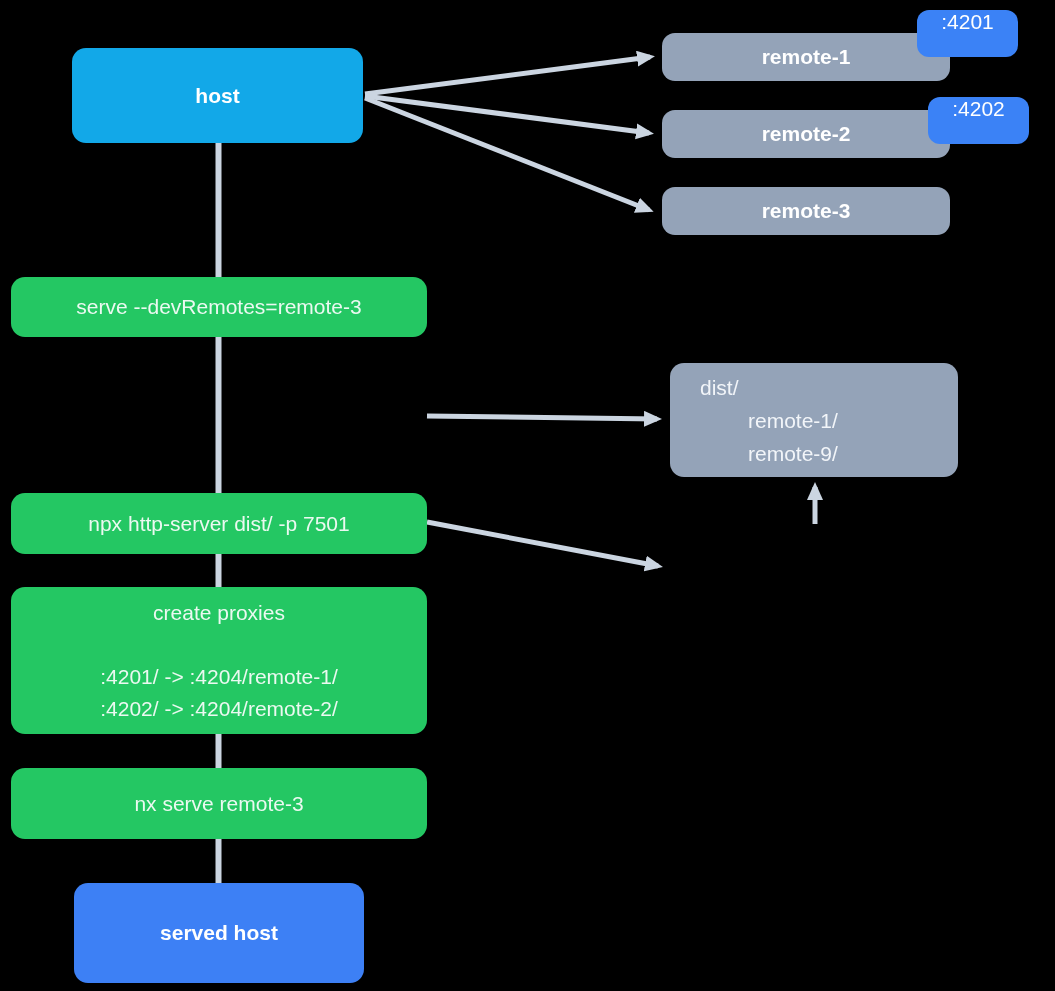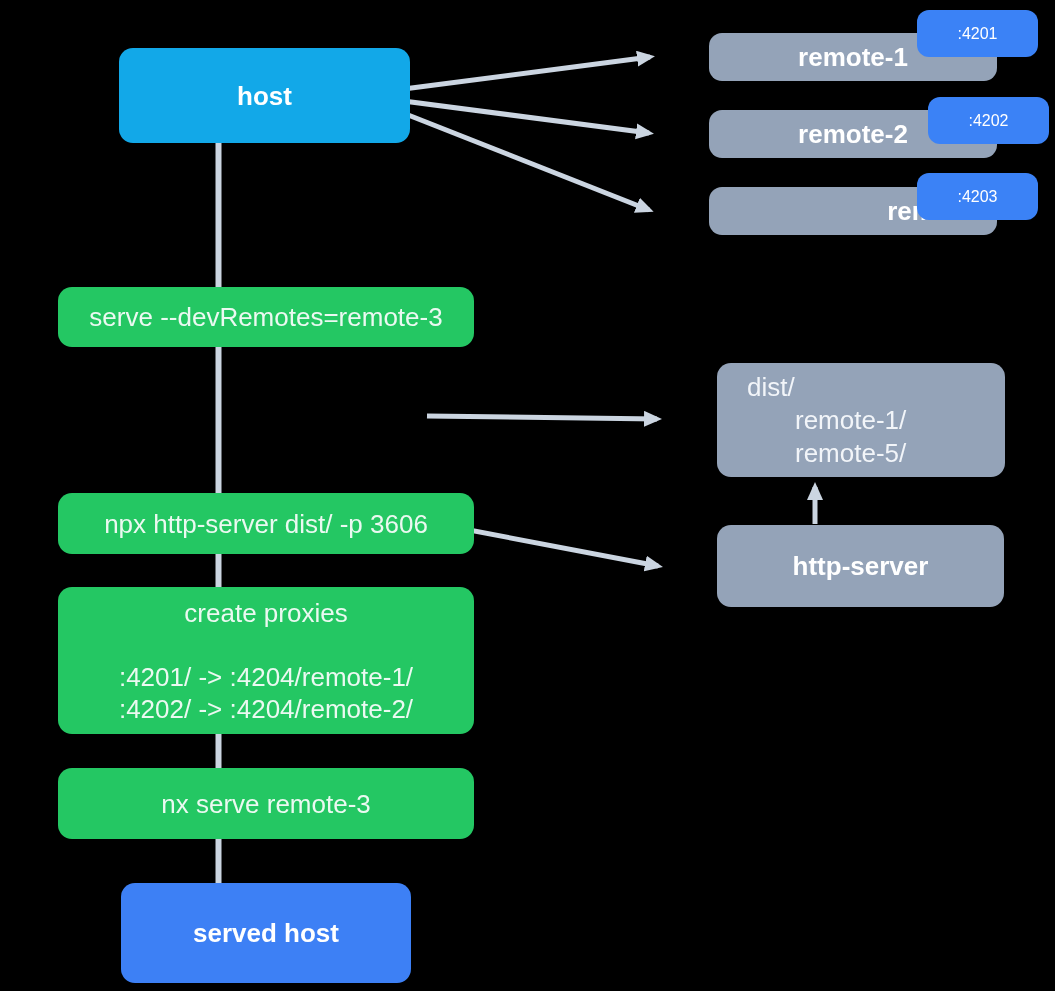--- a/index.html
+++ b/index.html
@@ -8,42 +8,41 @@
     width:1055px;height:991px;
     background:#000;
     font-family:"Liberation Sans", sans-serif;
     overflow:hidden;
   }
   .connector-layer{position:absolute;left:0;top:0;z-index:1;}
   .node{
     position:absolute;z-index:2;
     border-radius:14px;
     display:flex;flex-direction:column;align-items:center;justify-content:center;
-    color:#ffffff;font-size:26px;line-height:32px;
+    color:#ffffff;font-size:21px;line-height:32px;
     box-sizing:border-box;
-    margin-left:47px;
   }
   .host{left:72px;top:48px;width:291px;height:95px;background:#12a8e8;font-weight:700;}
   .remote{left:662px;width:288px;height:48px;background:#94a3b8;font-weight:700;border-radius:13px;}
   .remote-1{top:33px;}
   .remote-2{top:110px;}
-  .remote-3{top:187px;align-items:flex-end;}
+  .remote-3{top:187px;}
   .badge{
-    position:absolute;z-index:3;left:917px;width:121px;height:47px;
+    position:absolute;z-index:3;left:917px;width:101px;height:47px;
     background:#3b82f6;border-radius:12px;
-    display:flex;align-items:center;justify-content:center;
-    color:#fff;font-size:16px;
+    display:flex;align-items:flex-start;justify-content:center;
+    color:#fff;font-size:21px;
   }
   .badge-1{top:10px;}
   .badge-2{top:97px;margin-left:11px;}
   .badge-3{top:173px;}
   .step{
     left:11px;width:416px;background:#24c763;color:#ebf9f1;
   }
-  .step-1{top:287px;height:60px;}
+  .step-1{top:277px;height:60px;}
   .step-2{top:377px;height:81px;}
   .step-3{top:493px;height:61px;}
   .step-4{top:587px;height:147px;}
   .step-5{top:768px;height:71px;}
   .line{min-height:32px;line-height:32px;text-align:center;}
   .dist{
     left:670px;top:363px;width:288px;height:114px;background:#94a3b8;
     align-items:flex-start;justify-content:center;
     padding-left:30px;color:#f2f5f9;line-height:33px;
   }
@@ -86,51 +85,45 @@
   <div class="node remote remote-2">
     <div class="line">remote-2</div>
   </div>
   <div class="badge badge-2">
     <span>:4202</span>
   </div>
 
   <div class="node remote remote-3">
     <div class="line">remote-3</div>
   </div>
-  <div class="badge badge-3">
-    <span>:4203</span>
-  </div>
 
   <div class="node step step-1">
     <div class="line">serve --devRemotes=remote-3</div>
   </div>
 
 
   <div class="node step step-3">
-    <div class="line">npx http-server dist/ -p 3606</div>
+    <div class="line">npx http-server dist/ -p 7501</div>
   </div>
 
   <div class="node step step-4">
     <div class="line">create proxies</div>
     <div class="line"></div>
     <div class="line">:4201/ -&gt; :4204/remote-1/</div>
     <div class="line">:4202/ -&gt; :4204/remote-2/</div>
   </div>
 
   <div class="node step step-5">
     <div class="line">nx serve remote-3</div>
   </div>
 
   <div class="node dist">
     <div class="line">dist/</div>
     <div class="indent">remote-1/</div>
-    <div class="indent">remote-5/</div>
+    <div class="indent">remote-9/</div>
   </div>
 
-  <div class="node http-server">
-    <div class="line">http-server</div>
-  </div>
 
   <div class="node served-host">
     <div class="line">served host</div>
   </div>
 
 </div>
 
 </body></html>

